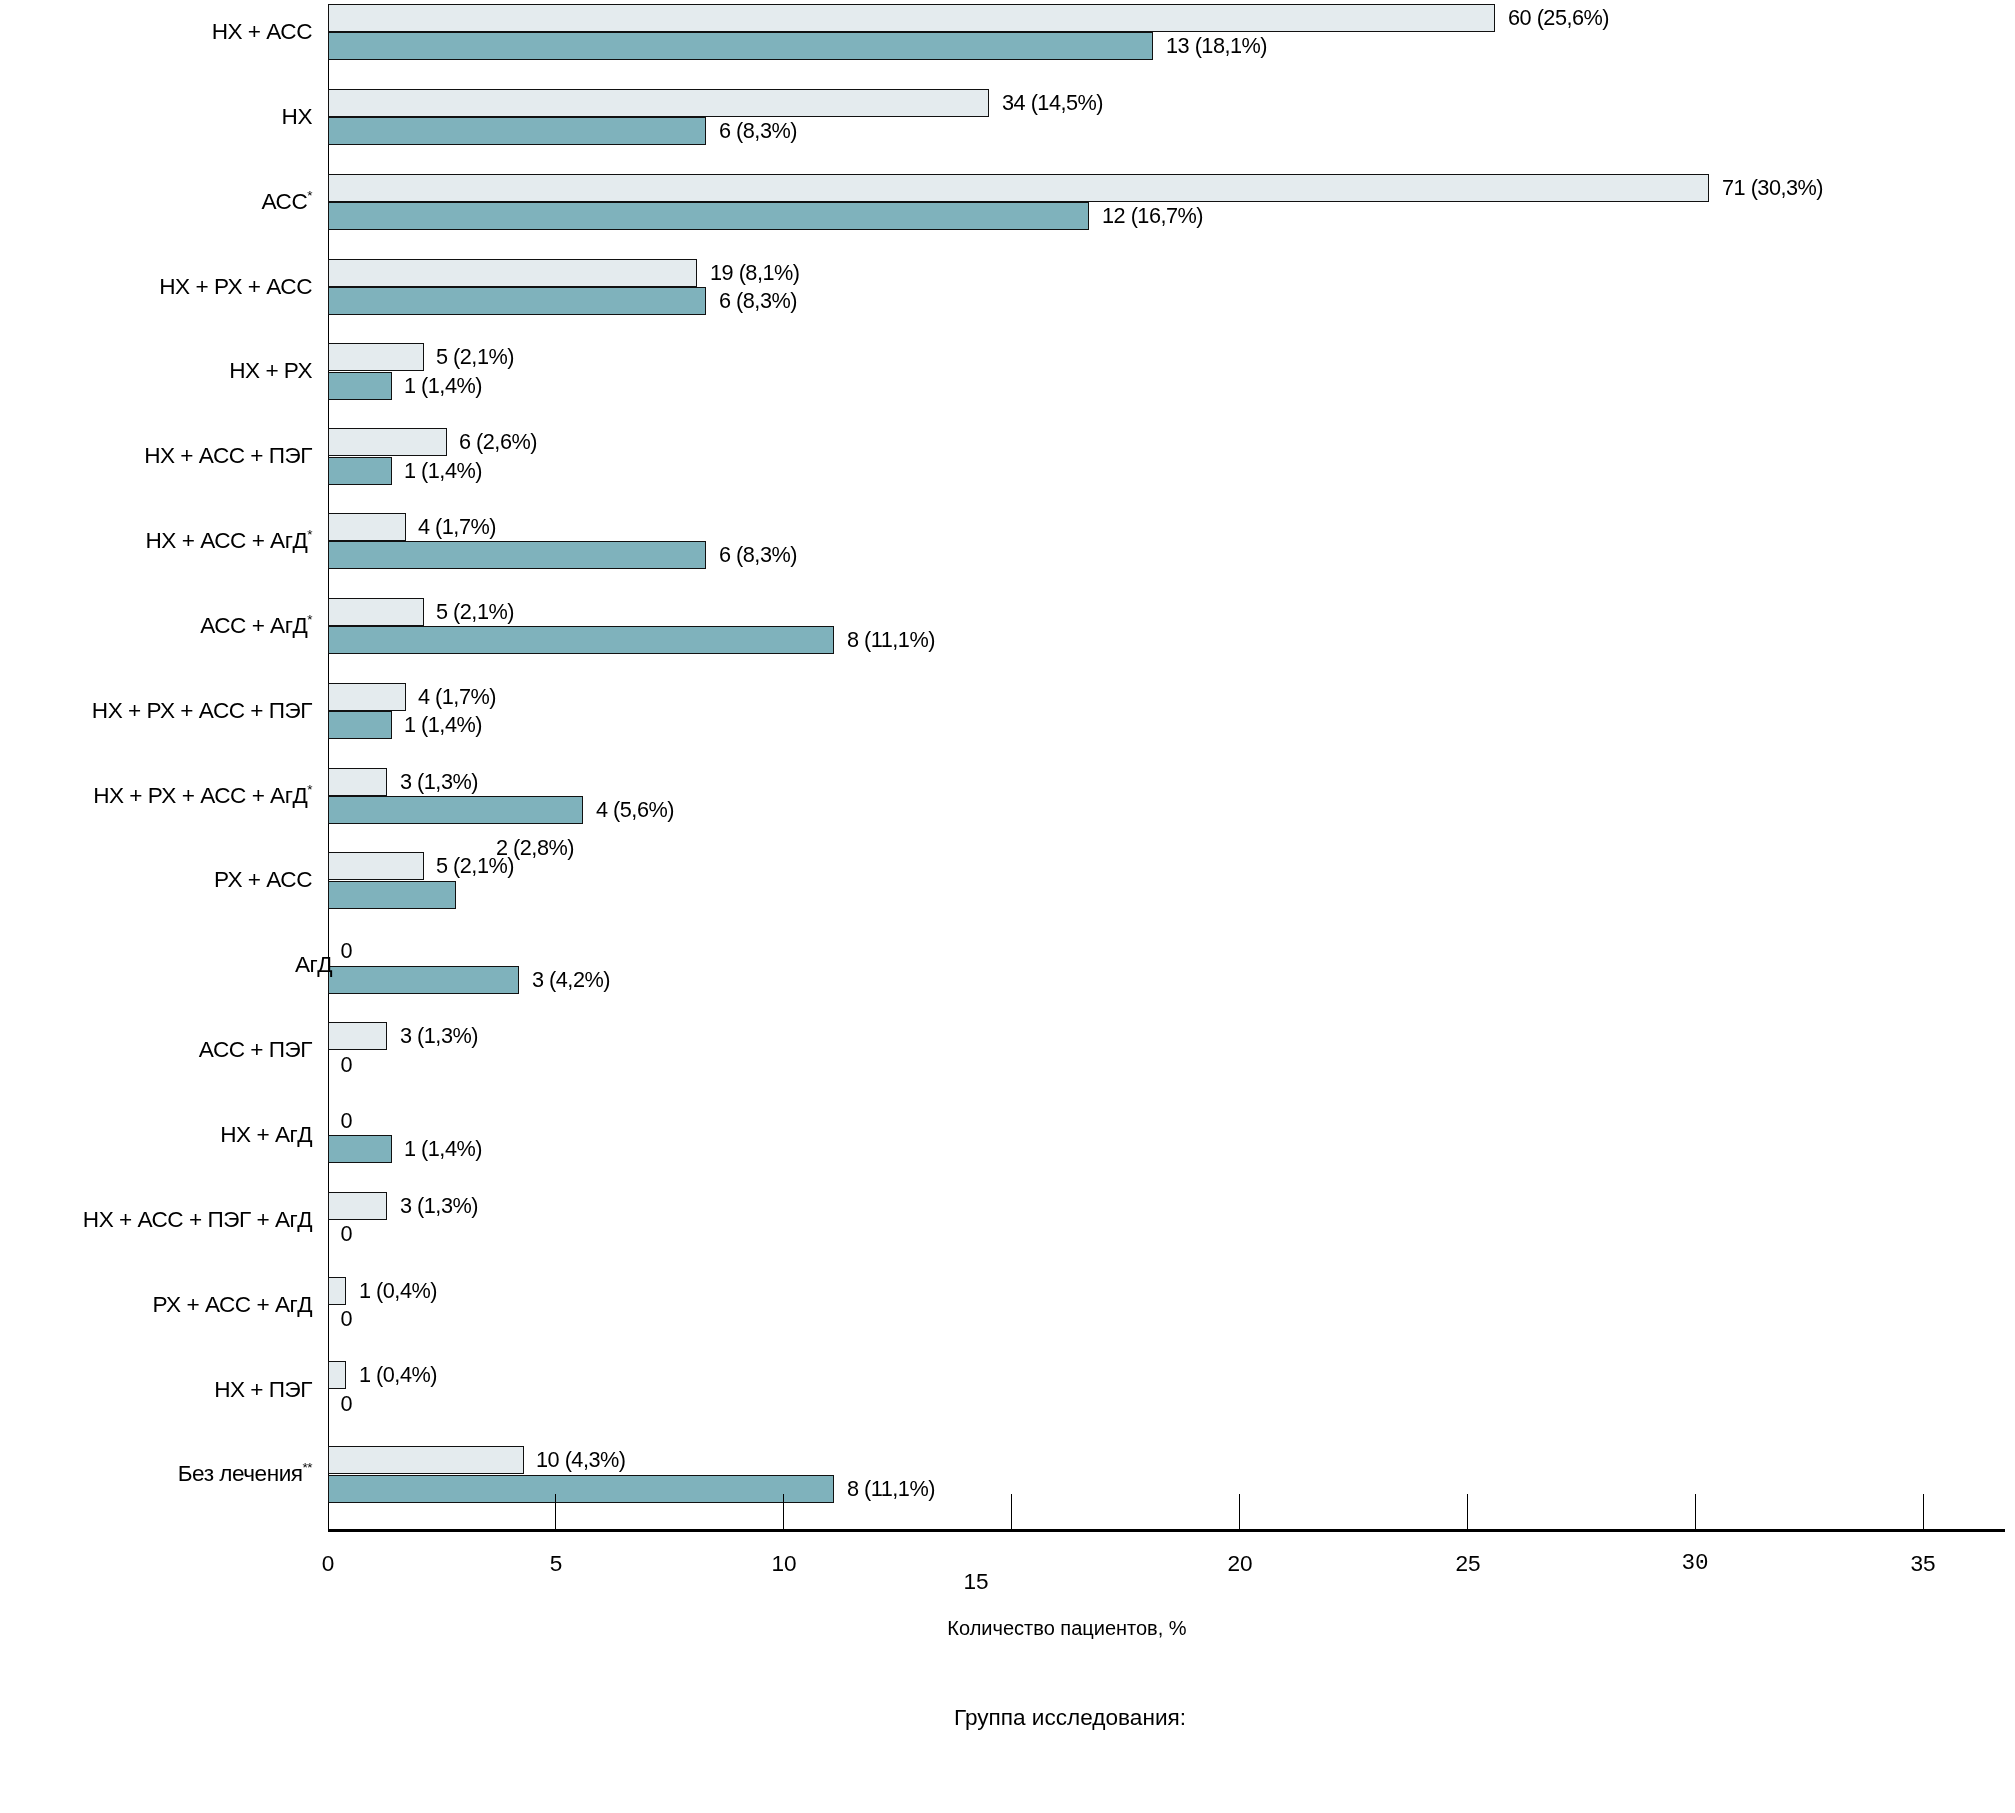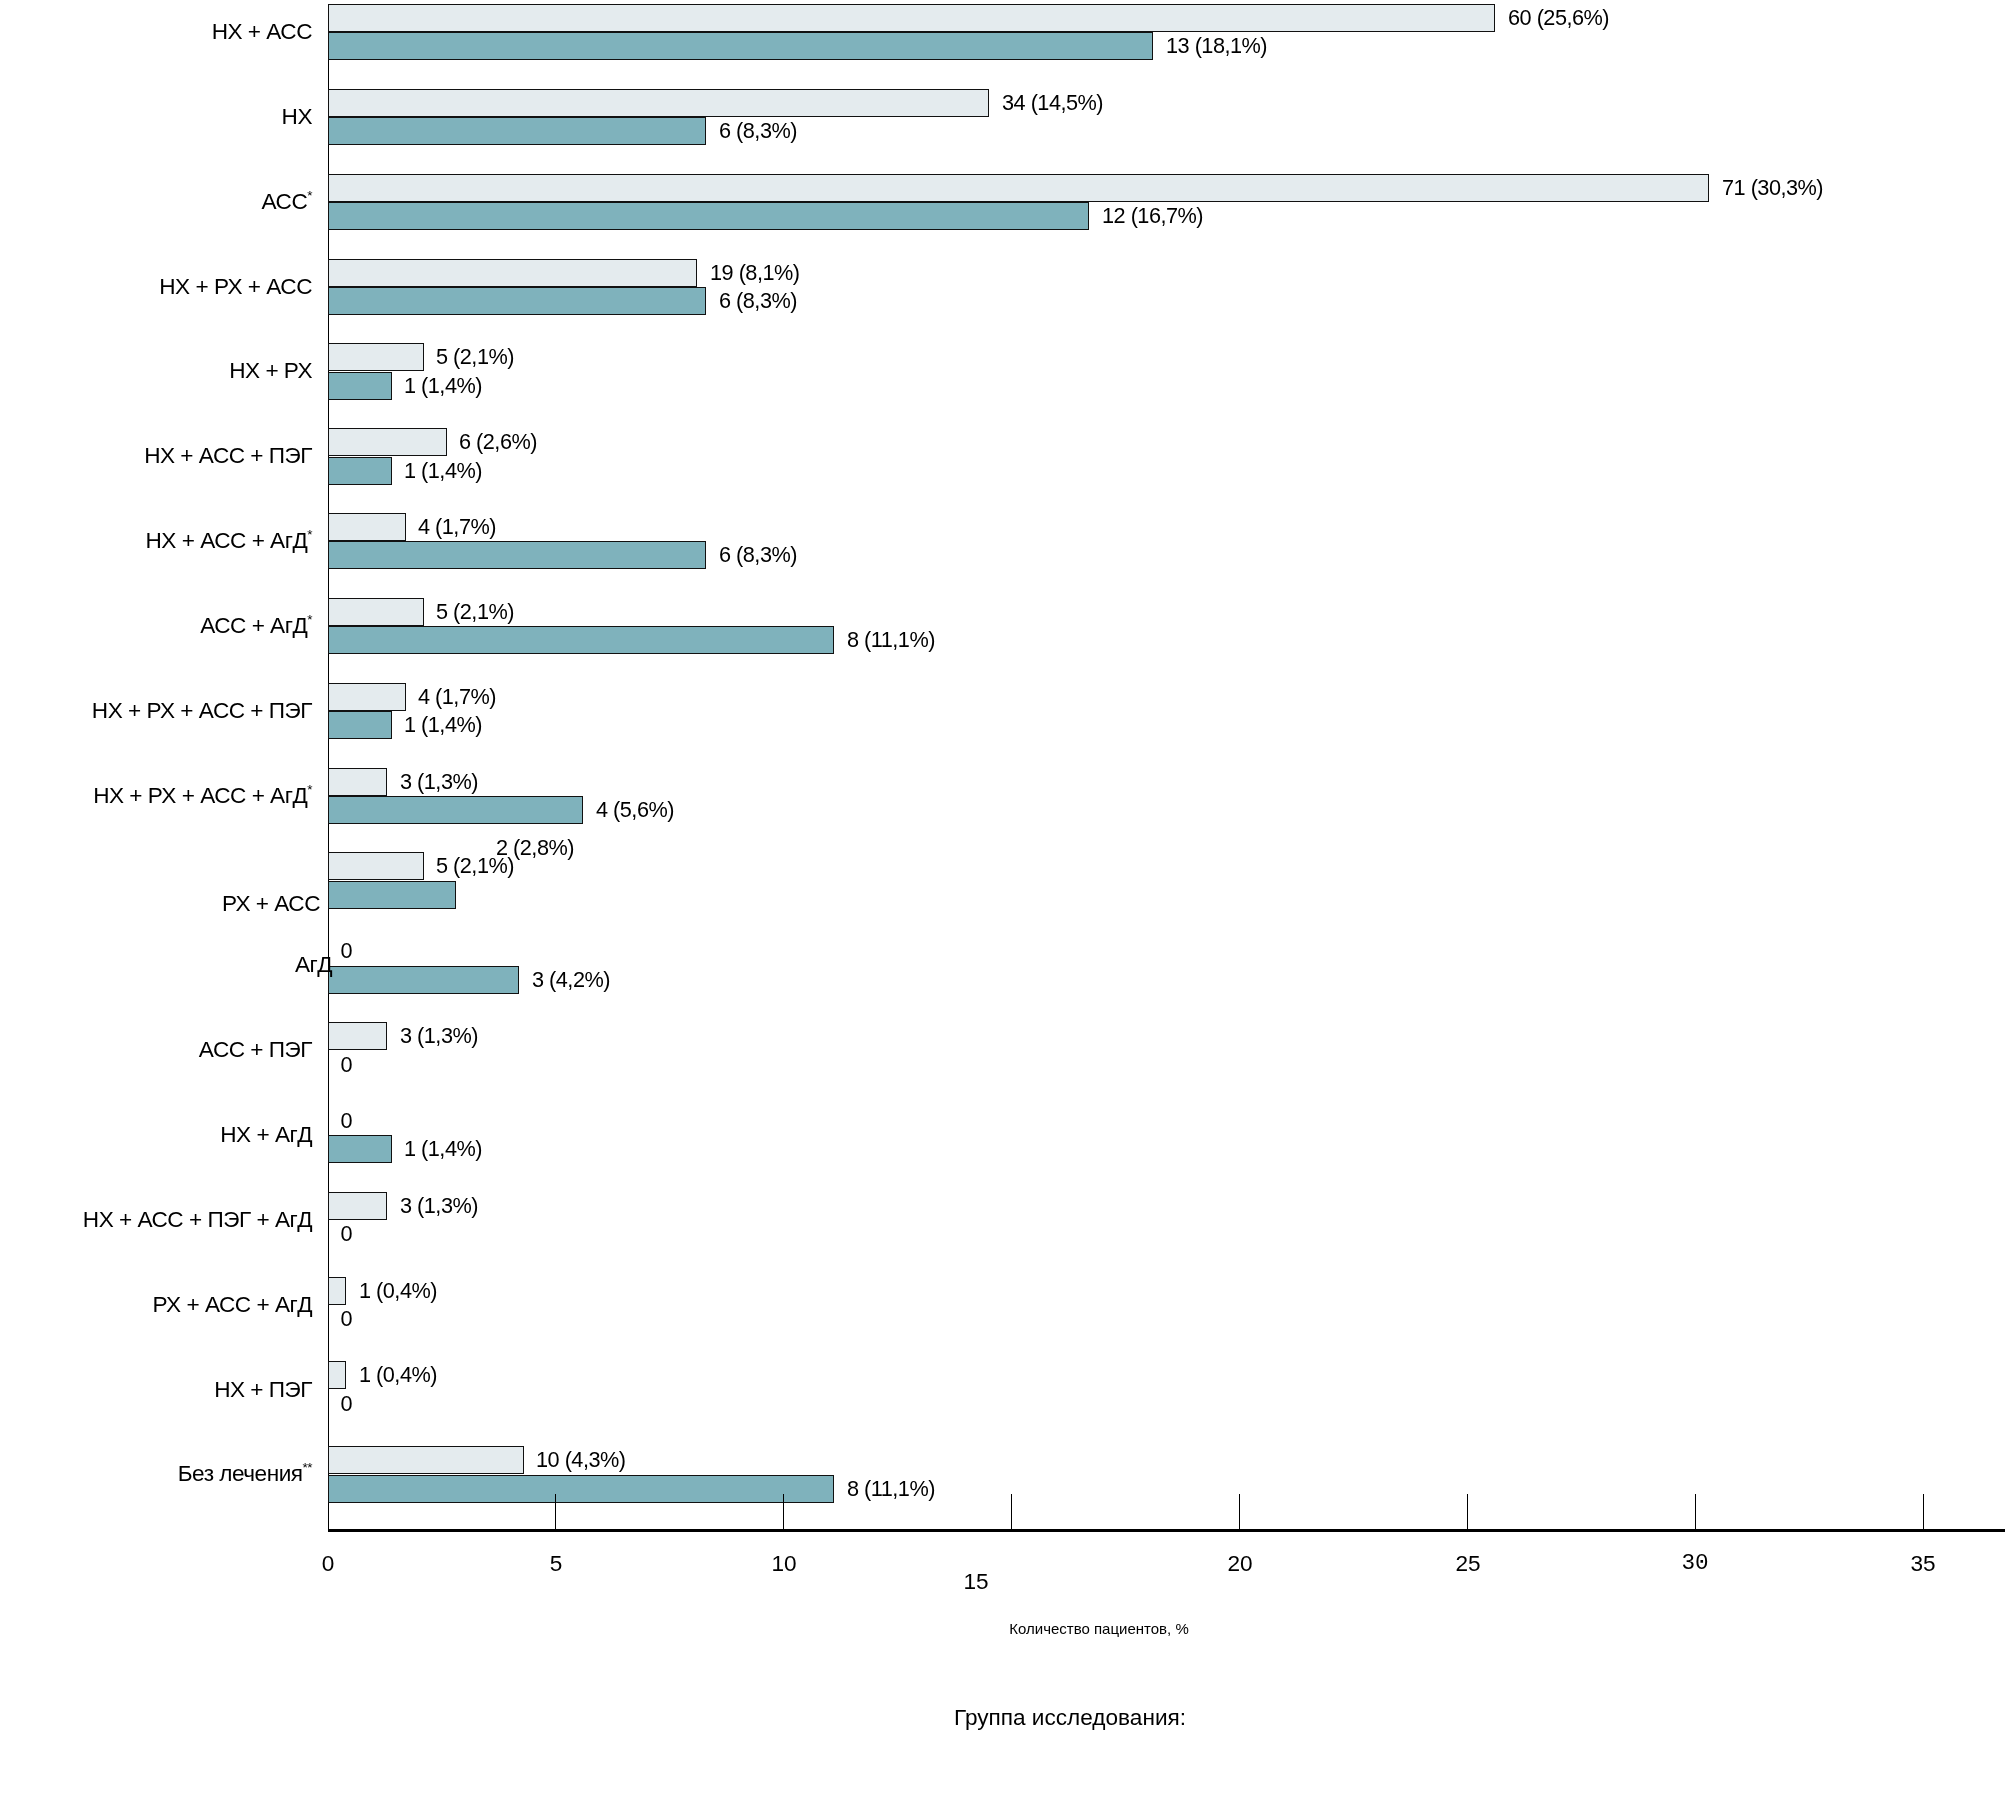--- a/index.html
+++ b/index.html
@@ -8,22 +8,22 @@
   .plot{position:absolute;left:328px;top:3.6px;width:1677px;height:1526px;}
   .yaxis{position:absolute;left:328px;top:3.6px;width:1.4px;height:1527px;background:#000;}
   .xaxis{position:absolute;left:328px;top:1529px;width:1677px;height:3.2px;background:#000;}
   .bar{position:absolute;left:0;box-sizing:border-box;height:28.4px;border:0.9px solid #111;}
   .value-label{position:absolute;height:28.4px;line-height:28.4px;font-size:21.7px;letter-spacing:-0.5px;white-space:nowrap;}
   .cat-label{position:absolute;left:0;width:312px;text-align:right;height:28.4px;line-height:28.4px;
              font-size:22.6px;letter-spacing:-0.5px;white-space:nowrap;}
   .cat-label sup{font-size:13.5px;vertical-align:super;line-height:0;}
   .tick{position:absolute;width:1.4px;background:#000;}
   .tick-label{position:absolute;top:1550px;transform:translateX(-50%);font-size:22.6px;line-height:27px;}
-  .x-axis-label{position:absolute;left:1099px;top:1615px;transform:translateX(-50%);
-                font-size:15px;line-height:27px;white-space:nowrap;}
+  .x-axis-label{position:absolute;left:1067px;top:1615px;transform:translateX(-50%);
+                font-size:20px;line-height:27px;white-space:nowrap;}
   .legend-title{position:absolute;left:1070px;top:1704px;transform:translateX(-50%);
                 font-size:22.6px;line-height:27px;white-space:nowrap;}
   .legend-row{position:absolute;left:1070px;top:1746px;transform:translateX(-50%);
               display:flex;align-items:center;gap:33px;white-space:nowrap;}
   .legend-item{display:flex;align-items:center;gap:11.7px;}
   .legend-swatch{width:19px;height:26px;box-sizing:border-box;border:0.9px solid #4d4d4d;flex:0 0 auto;}
   .legend-item-label{font-size:22.6px;letter-spacing:-0.5px;line-height:27px;}
 </style>
 </head>
 <body>
@@ -111,21 +111,21 @@
       <div class="cat-label" style="top: 18px;">НХ + АСС</div>
       <div class="cat-label" style="top: 103px;">НХ</div>
       <div class="cat-label" style="top: 188px;">АСС<sup>*</sup></div>
       <div class="cat-label" style="top: 273px;">НХ + РХ + АСС</div>
       <div class="cat-label" style="top: 357px;">НХ + РХ</div>
       <div class="cat-label" style="top: 442px;">НХ + АСС + ПЭГ</div>
       <div class="cat-label" style="top: 527px;">НХ + АСС + АгД<sup>*</sup></div>
       <div class="cat-label" style="top: 612px;">АСС + АгД<sup>*</sup></div>
       <div class="cat-label" style="top: 697px;">НХ + РХ + АСС + ПЭГ</div>
       <div class="cat-label" style="top: 782px;">НХ + РХ + АСС + АгД<sup>*</sup></div>
-      <div class="cat-label" style="top: 890px; padding-left: 8px;">РХ + АСС</div>
+      <div class="cat-label" style="top: 866px;">РХ + АСС</div>
       <div class="cat-label" style="top: 951px; padding-left: 20px;">АгД</div>
       <div class="cat-label" style="top: 1036px;">АСС + ПЭГ</div>
       <div class="cat-label" style="top: 1121px;">НХ + АгД</div>
       <div class="cat-label" style="top: 1206px;">НХ + АСС + ПЭГ + АгД</div>
       <div class="cat-label" style="top: 1291px;">РХ + АСС + АгД</div>
       <div class="cat-label" style="top: 1376px;">НХ + ПЭГ</div>
       <div class="cat-label" style="top: 1460px;">Без лечения<sup>**</sup></div>
     </div>
   <div id="ticks-layer">
       <div class="tick-label" style="left: 328px;">0</div>

